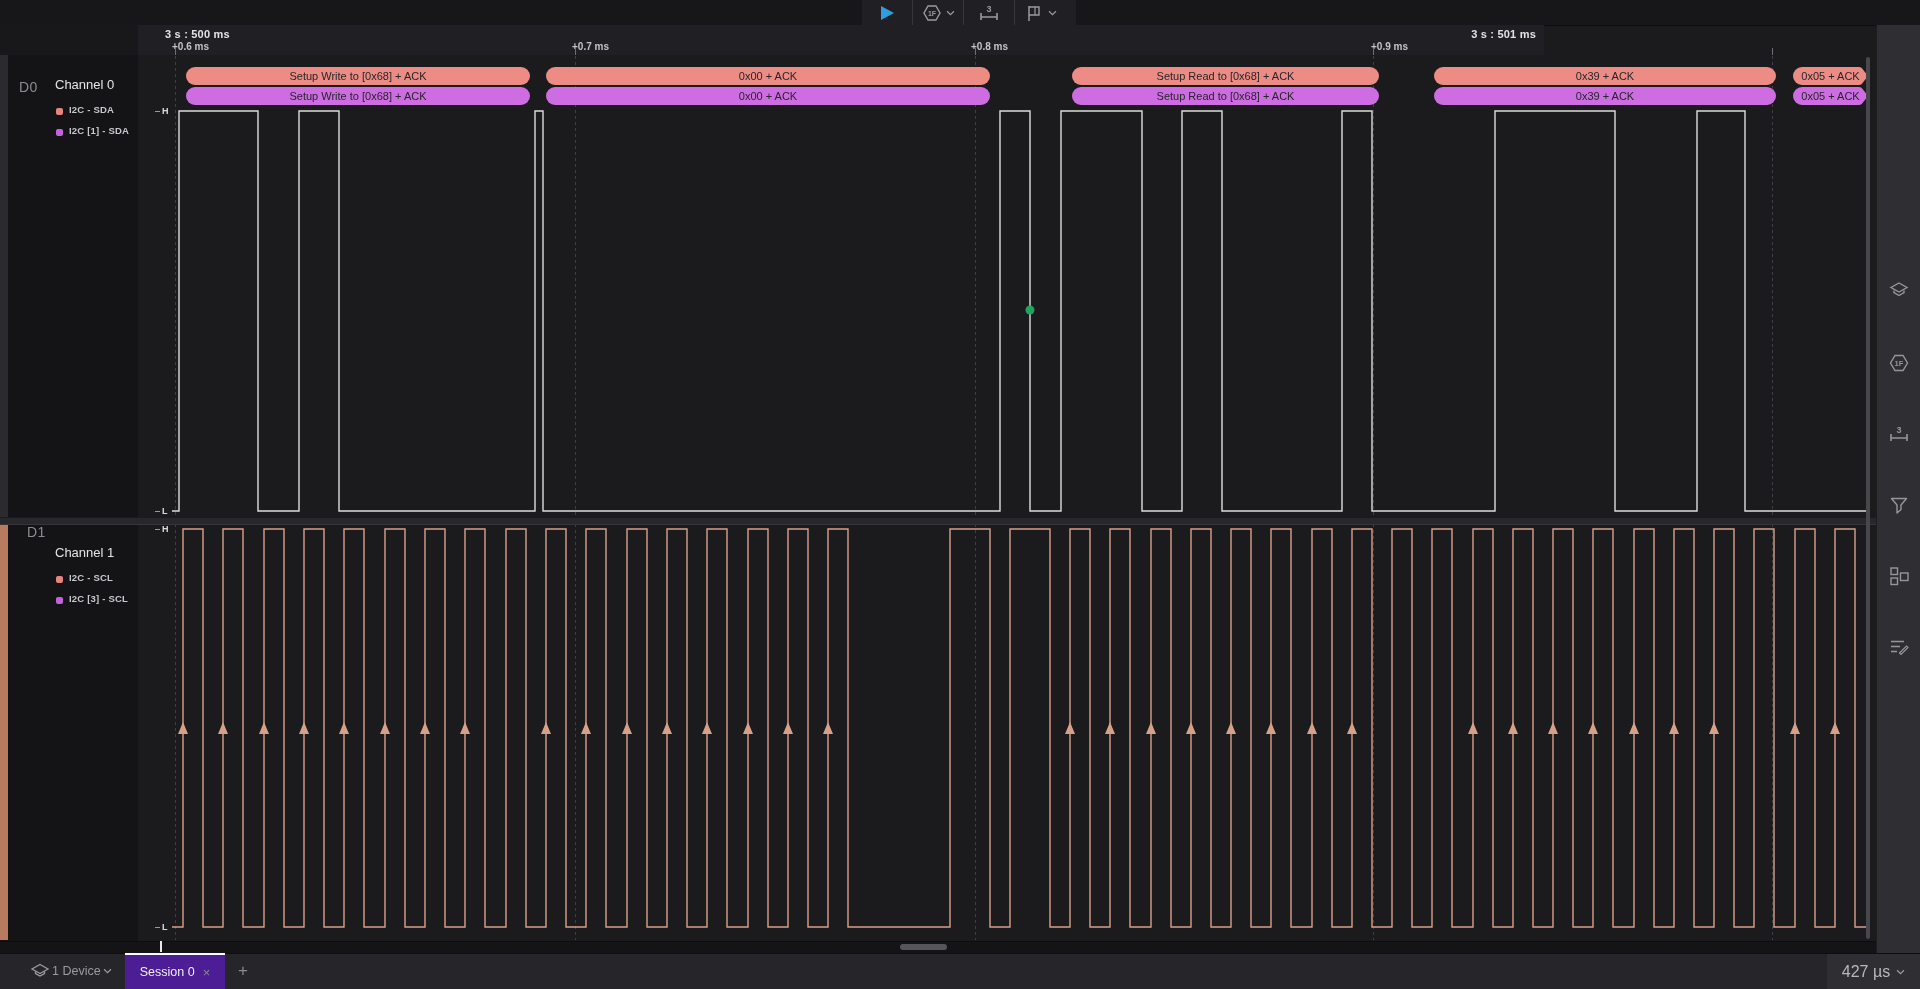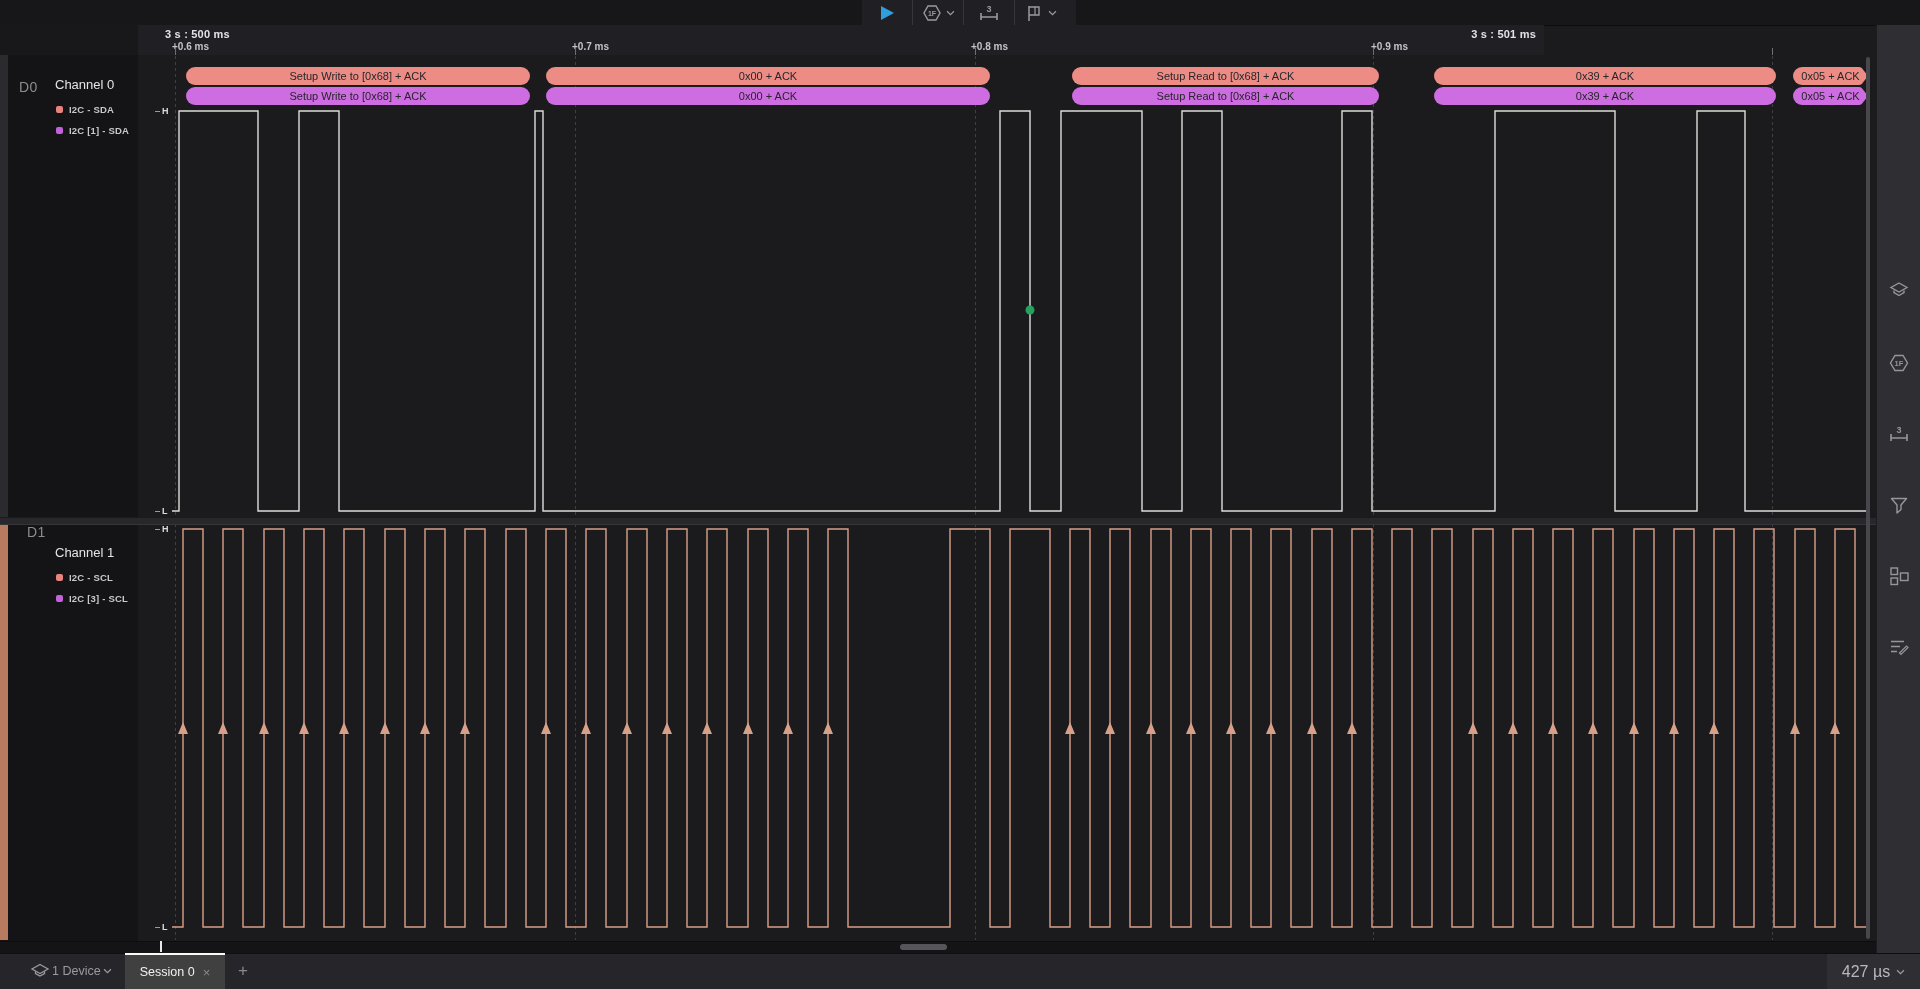--- a/index.html
+++ b/index.html
@@ -20,21 +20,21 @@
   .tl-abs{position:absolute;top:3px;font-size:11px;font-weight:bold;color:#e3e3e6;letter-spacing:.2px;}
   .tl-rel{position:absolute;top:16px;font-size:10px;font-weight:bold;color:#c4c4c8;}
   .tl-tick{position:absolute;bottom:0;width:1px;height:7px;background:#6e6e74;}
   
   #labels{left:0;top:55px;width:138px;height:886px;background:#141417;border-right:1px solid #2c2c30;}
   #wavearea{left:138px;top:55px;width:1738px;height:886px;background:#1b1b1e;}
   #rowdivider{left:0;top:517px;width:1876px;height:6px;background:#28282c;border-top:1px solid #1b1b1e;border-bottom:1px solid #35353a;}
   .chan-strip{position:absolute;left:0;width:8px;}
   .chan-badge{position:absolute;left:19px;font-size:14px;color:#8b8b90;letter-spacing:.4px;}
   .chan-name{position:absolute;left:55px;font-size:13px;color:#e4e4e6;cursor:pointer;}
-  .legend{position:absolute;left:56px;display:flex;align-items:center;gap:6px;cursor:pointer;}
+  .legend{position:absolute;left:56px;display:flex;align-items:flex-end;gap:6px;cursor:pointer;}
   .legend .sw{width:7px;height:7px;border-radius:2px;}
   .legend .lb{font-size:9.5px;font-weight:bold;color:#c9c9cd;letter-spacing:.2px;}
   .hl-mark{position:absolute;font-size:9px;font-weight:bold;color:#dcdcde;}
   .hl-dash{position:absolute;width:5px;height:1px;background:#9a9a9e;}
   
   .ann-seg{position:absolute;height:18px;font-size:11px;font-weight:500;color:#26262a;text-align:center;
            line-height:18px;white-space:nowrap;overflow:hidden;border-radius:9px;cursor:pointer;}
   .ann-arrow{clip-path:polygon(0 0,calc(100% - 7px) 0,100% 50%,calc(100% - 7px) 100%,0 100%);}
   
   #hscroll{left:0;top:941px;width:1876px;height:12px;background:#141416;border-top:1px solid #0d0d0f;}
@@ -44,21 +44,21 @@
   
   #sidebar{left:1876px;top:25px;width:44px;height:928px;background:#2f2f33;border-left:1px solid #1c1c1f;}
   .side-ico{position:absolute;left:11px;width:22px;height:22px;cursor:pointer;}
   
   #bottombar{left:0;top:953px;width:1920px;height:36px;background:#26262a;border-top:1px solid #0e0e10;}
   #bb-right{left:1827px;top:953px;width:93px;height:36px;background:#2f2f33;border-top:1px solid #0e0e10;
             display:flex;align-items:center;justify-content:center;gap:6px;cursor:pointer;}
   #bb-right .t{font-size:16px;color:#b8b8bc;}
   #device-sel{left:30px;top:953px;height:36px;display:flex;align-items:center;gap:2px;cursor:pointer;}
   #device-sel .t{font-size:12.5px;color:#9a9a9f;}
-  #tab{left:125px;top:953px;width:100px;height:36px;background:#404040;border-top:2px solid #fafafa;box-sizing:border-box;
+  #tab{left:125px;top:953px;width:100px;height:36px;background:#4c1d95;border-top:2px solid #fafafa;box-sizing:border-box;
        display:flex;align-items:center;justify-content:center;gap:8px;cursor:pointer;}
   #tab .t{font-size:12.5px;font-weight:500;color:#f0f0f2;}
   #tab .x{font-size:13px;color:#8a8a8e;cursor:pointer;}
   #addtab{left:238px;top:953px;height:36px;display:flex;align-items:center;font-size:17px;color:#8a8a8e;cursor:pointer;}
   .chev{width:9px;height:6px;}
 </style>
 </head>
 <body>
 
 <div id="app">

